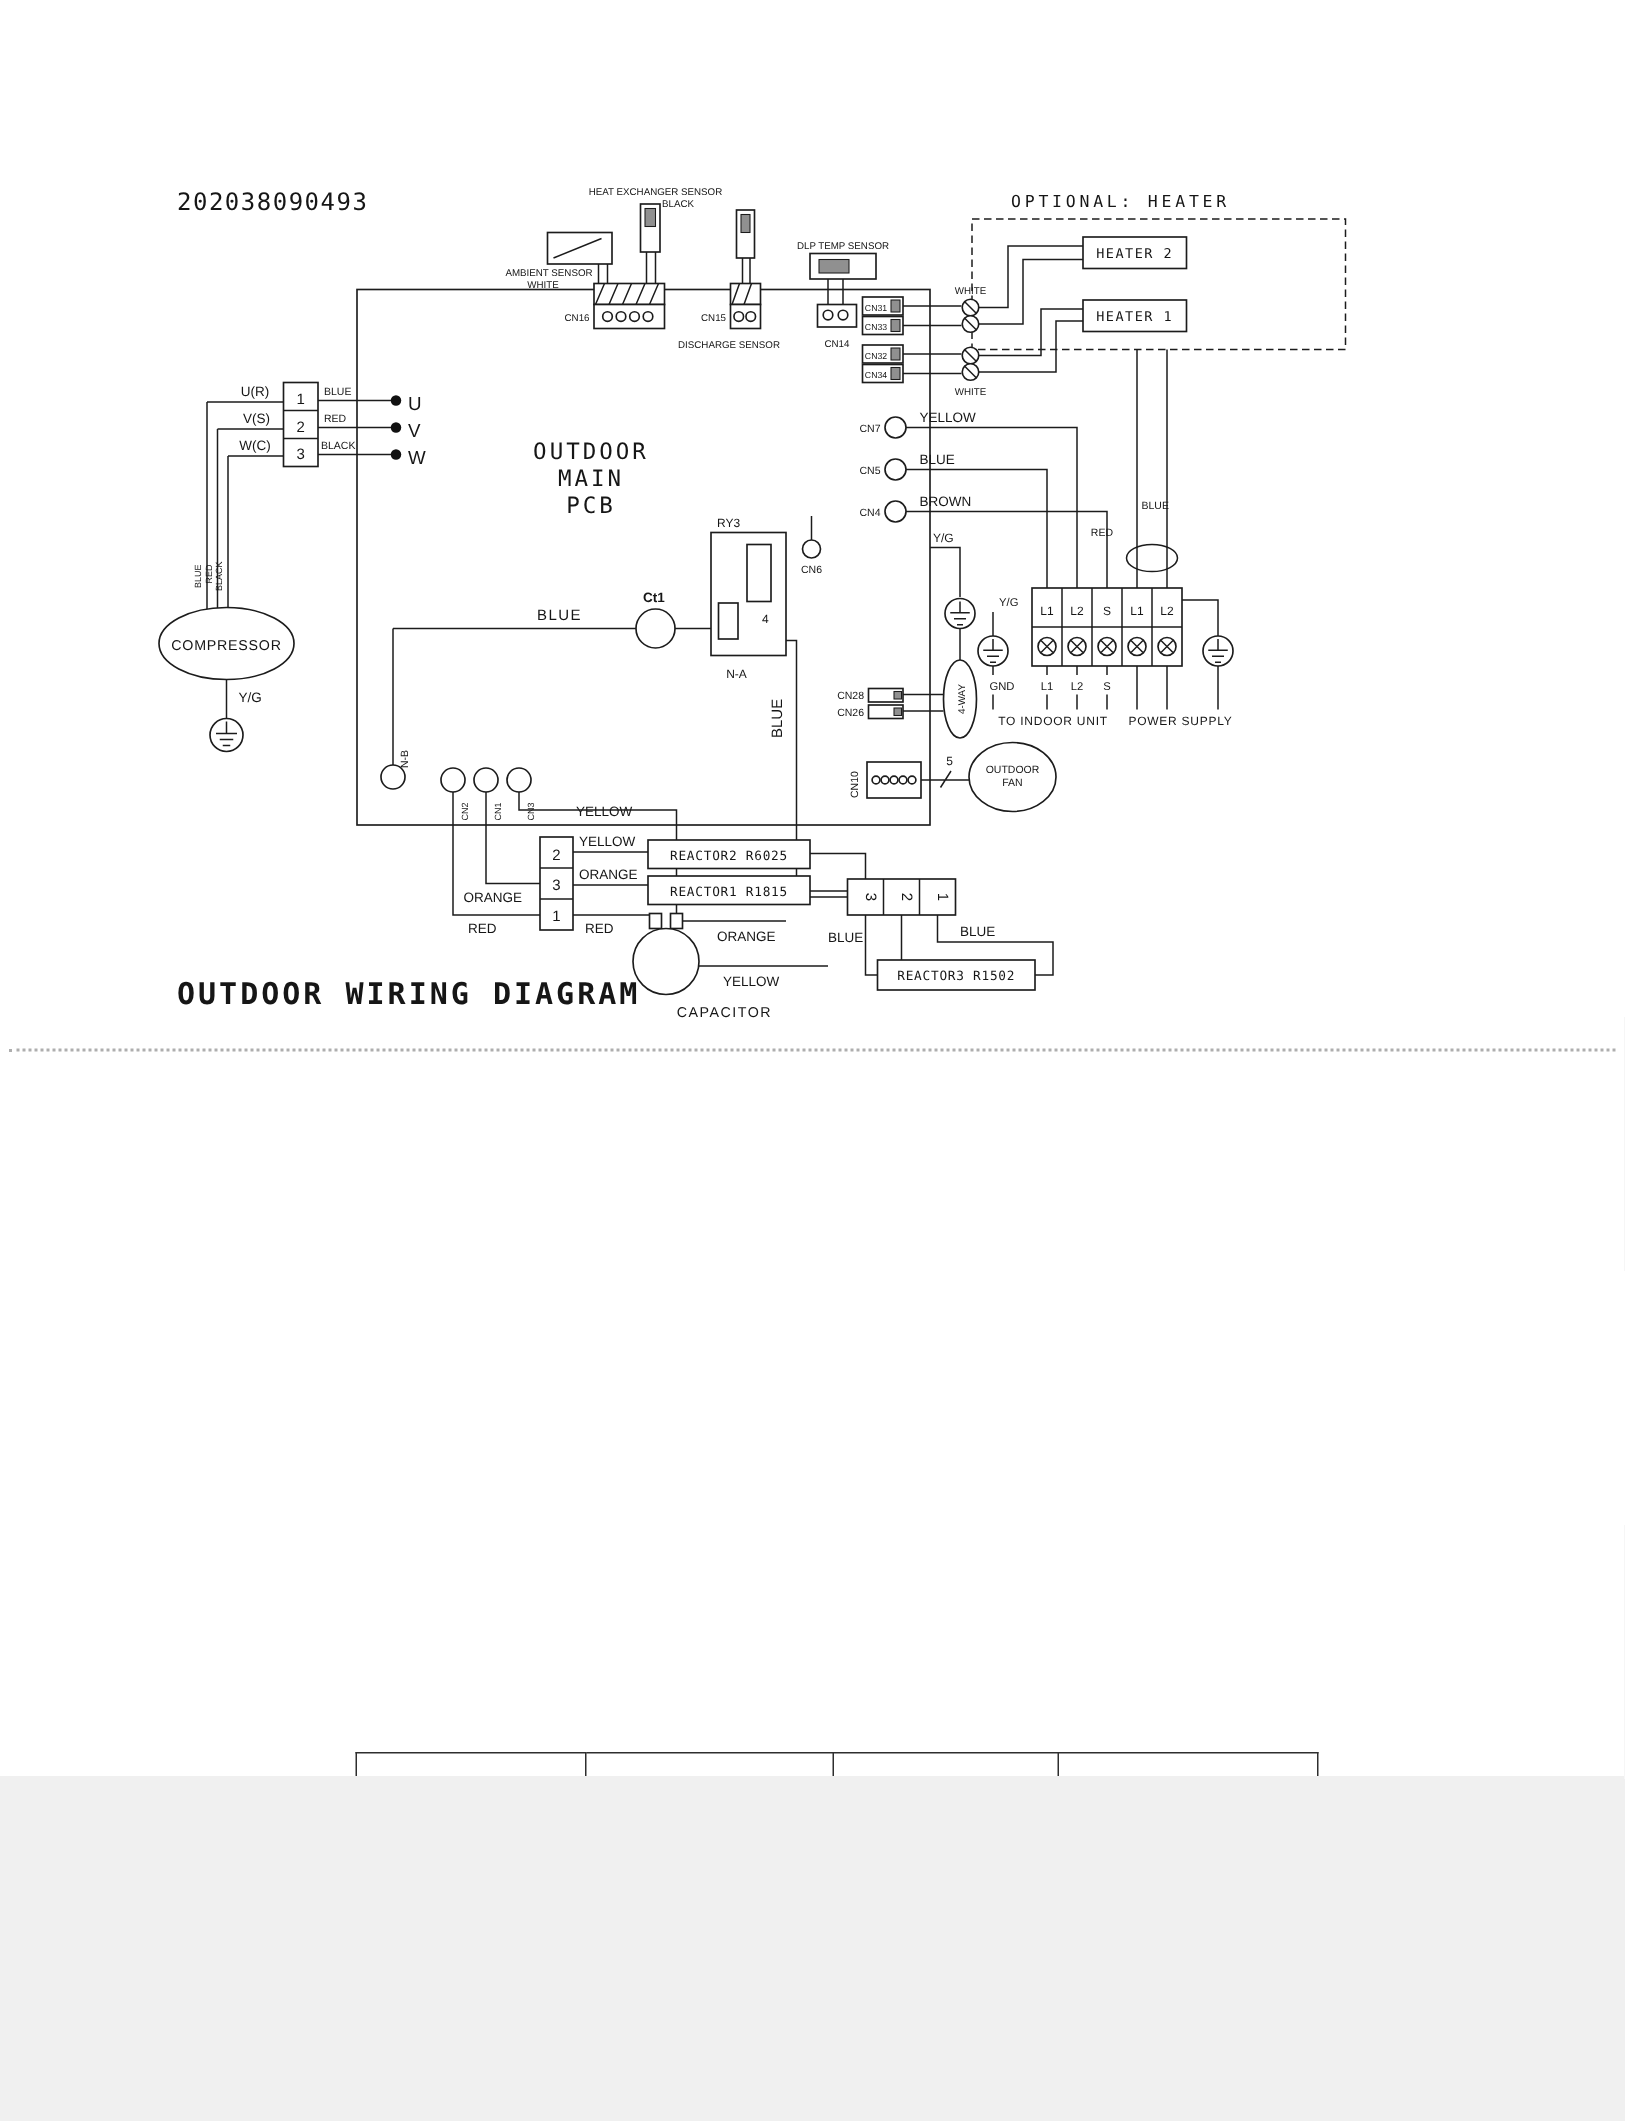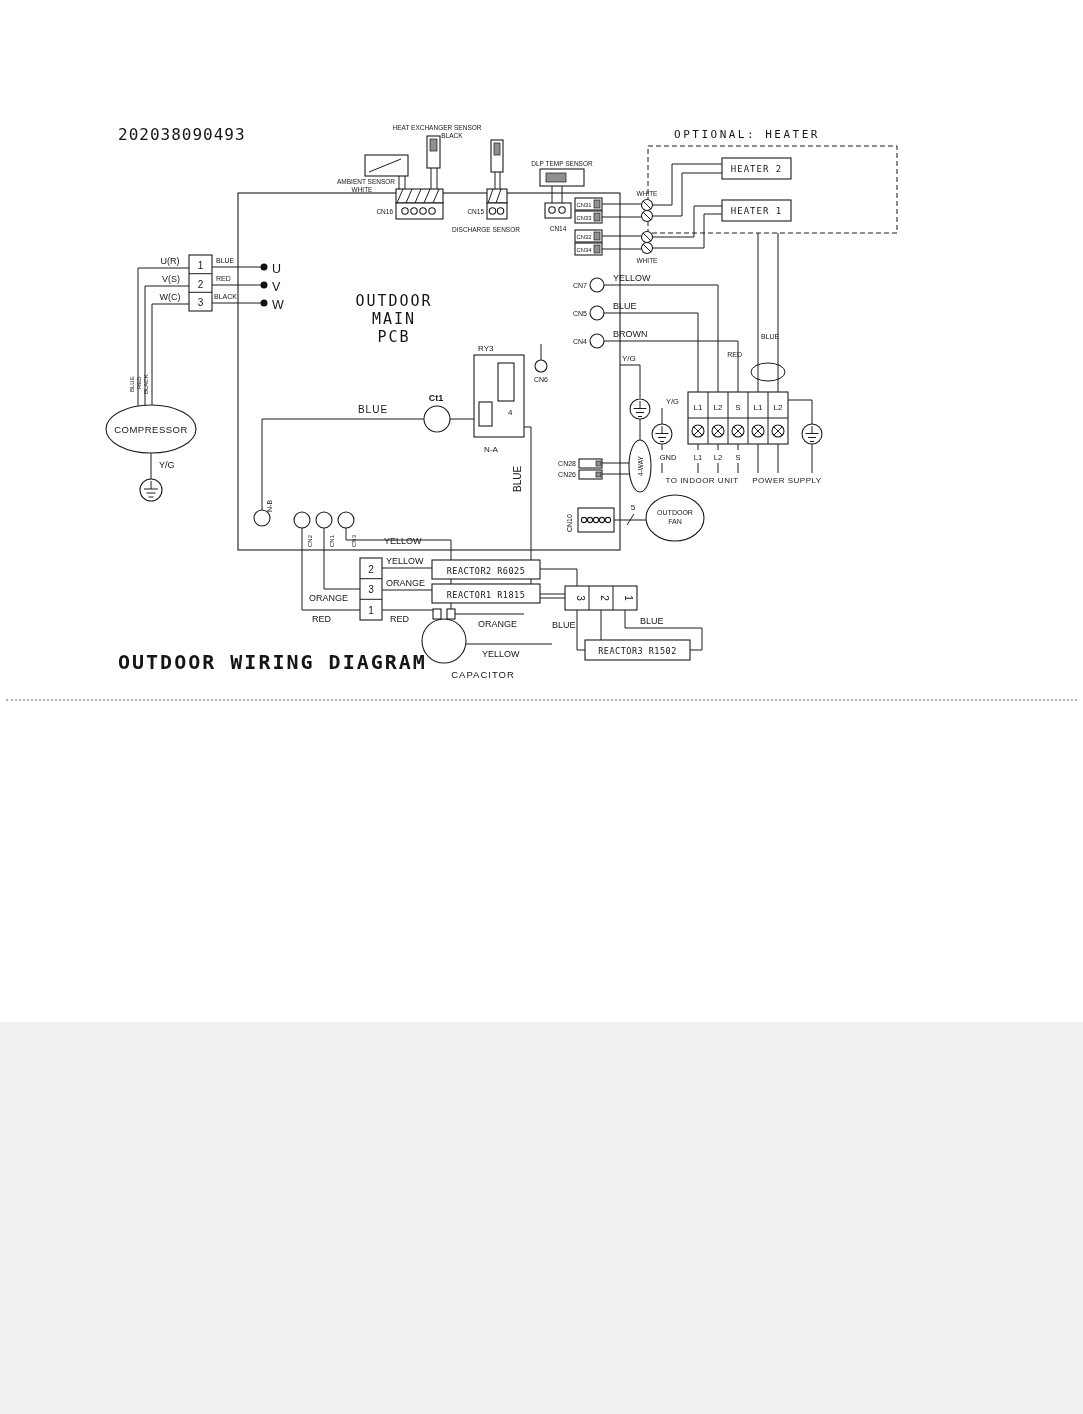--- a/index.html
+++ b/index.html
@@ -1,16 +1,16 @@
 <!DOCTYPE html>
 <html><head>
 <meta charset="utf-8">
 <style>
   html,body{margin:0;padding:0;background:#f0f0f0;}
-  .page{position:relative;width:1083px;height:1022px;background:#ffffff;margin:0 auto;overflow:hidden;
+  .page{position:relative;width:1083px;height:1184px;background:#ffffff;margin:0 auto;overflow:hidden;
         font-family:"Liberation Sans",sans-serif;}
   svg{position:absolute;top:0;left:0;}
   svg text{font-family:"Liberation Sans",sans-serif;fill:#161616;}
   svg .mono{font-family:"DejaVu Sans Mono",monospace;}
   .ln{stroke:#1c1c1c;stroke-width:1;fill:none;}
   .bx{fill:#ffffff;stroke:#1c1c1c;stroke-width:1.1;}
   .dk{fill:#909090;stroke:#1c1c1c;stroke-width:0.7;}
   .dsh{fill:none;stroke:#1c1c1c;stroke-width:1;stroke-dasharray:5 3;}
   .dot{fill:#111;}
   .btable{position:absolute;left:237px;top:1168px;}

